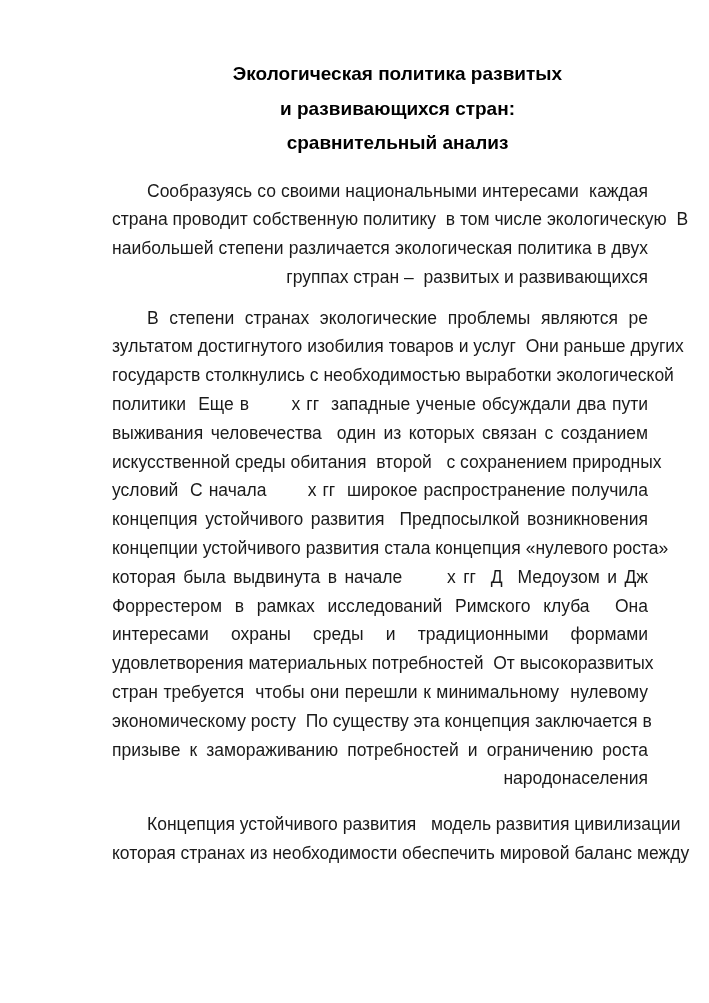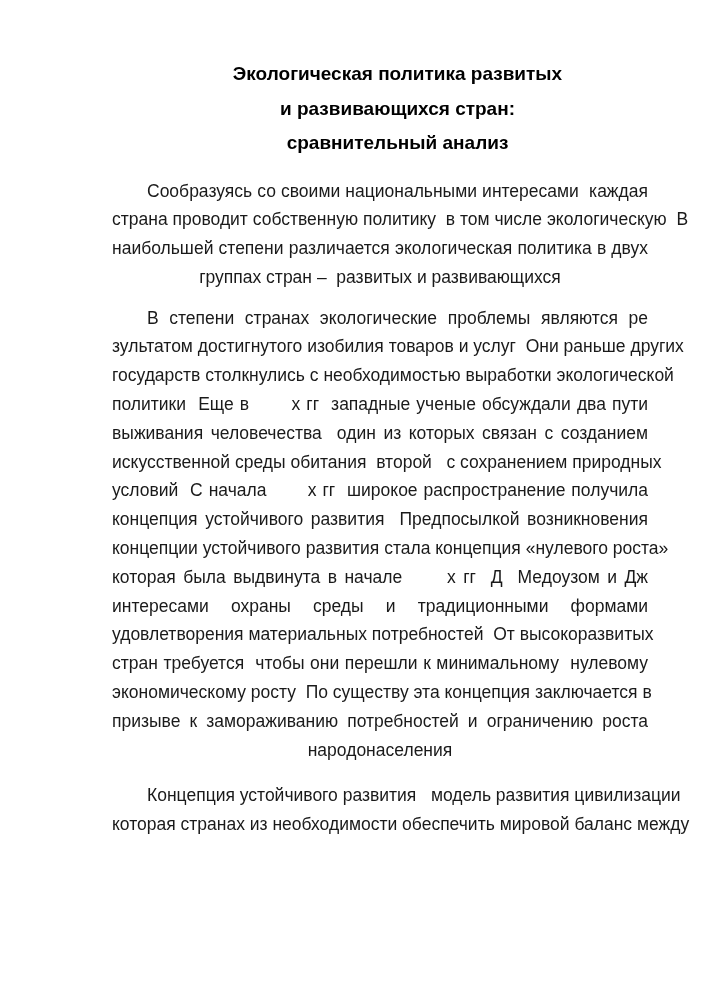--- a/index.html
+++ b/index.html
@@ -34,21 +34,21 @@
   }
   .para-1 { margin-bottom: 11px; }
   .para-2 { margin-bottom: 17px; }
   .jline {
     text-align: justify;
     text-align-last: justify;
     text-justify: inter-word;
     white-space: nowrap;
   }
   .lline {
-    text-align: center;
+    text-align: right;
     white-space: nowrap;
   }
   .indent { text-indent: 35px; }
 </style>
 </head>
 <body>
 
 <div class="page">
   <div class="content">
 
@@ -69,20 +69,21 @@
       <div class="jline indent">В степени странах экологические проблемы являются ре</div>
       <div class="jline">зультатом достигнутого изобилия товаров и услуг&nbsp; Они раньше других</div>
       <div class="jline">государств столкнулись с необходимостью выработки экологической</div>
       <div class="jline">политики&nbsp; Еще в &nbsp;&nbsp;&nbsp;&nbsp;&nbsp; х гг&nbsp; западные ученые обсуждали два пути</div>
       <div class="jline">выживания человечества&nbsp; один из которых связан с созданием</div>
       <div class="jline">искусственной среды обитания&nbsp; второй&nbsp;&nbsp; с сохранением природных</div>
       <div class="jline">условий&nbsp; С начала &nbsp;&nbsp;&nbsp;&nbsp;&nbsp; х гг&nbsp; широкое распространение получила</div>
       <div class="jline">концепция устойчивого развития&nbsp; Предпосылкой возникновения</div>
       <div class="jline">концепции устойчивого развития стала концепция «нулевого роста»</div>
       <div class="jline">которая была выдвинута в начале &nbsp;&nbsp;&nbsp;&nbsp; х гг&nbsp; Д&nbsp; Медоузом и Дж</div>
+      <div class="jline">Форрестером в рамках исследований Римского клуба&nbsp; Она</div>
       <div class="jline">интересами охраны среды и традиционными формами</div>
       <div class="jline">удовлетворения материальных потребностей&nbsp; От высокоразвитых</div>
       <div class="jline">стран требуется&nbsp; чтобы они перешли к минимальному&nbsp; нулевому</div>
       <div class="jline">экономическому росту&nbsp; По существу эта концепция заключается в</div>
       <div class="jline">призыве к замораживанию потребностей и ограничению роста</div>
       <div class="lline">народонаселения</div>
     </div>
 
     <div class="para para-3">
       <div class="jline indent">Концепция устойчивого развития&nbsp;&nbsp; модель развития цивилизации</div>

